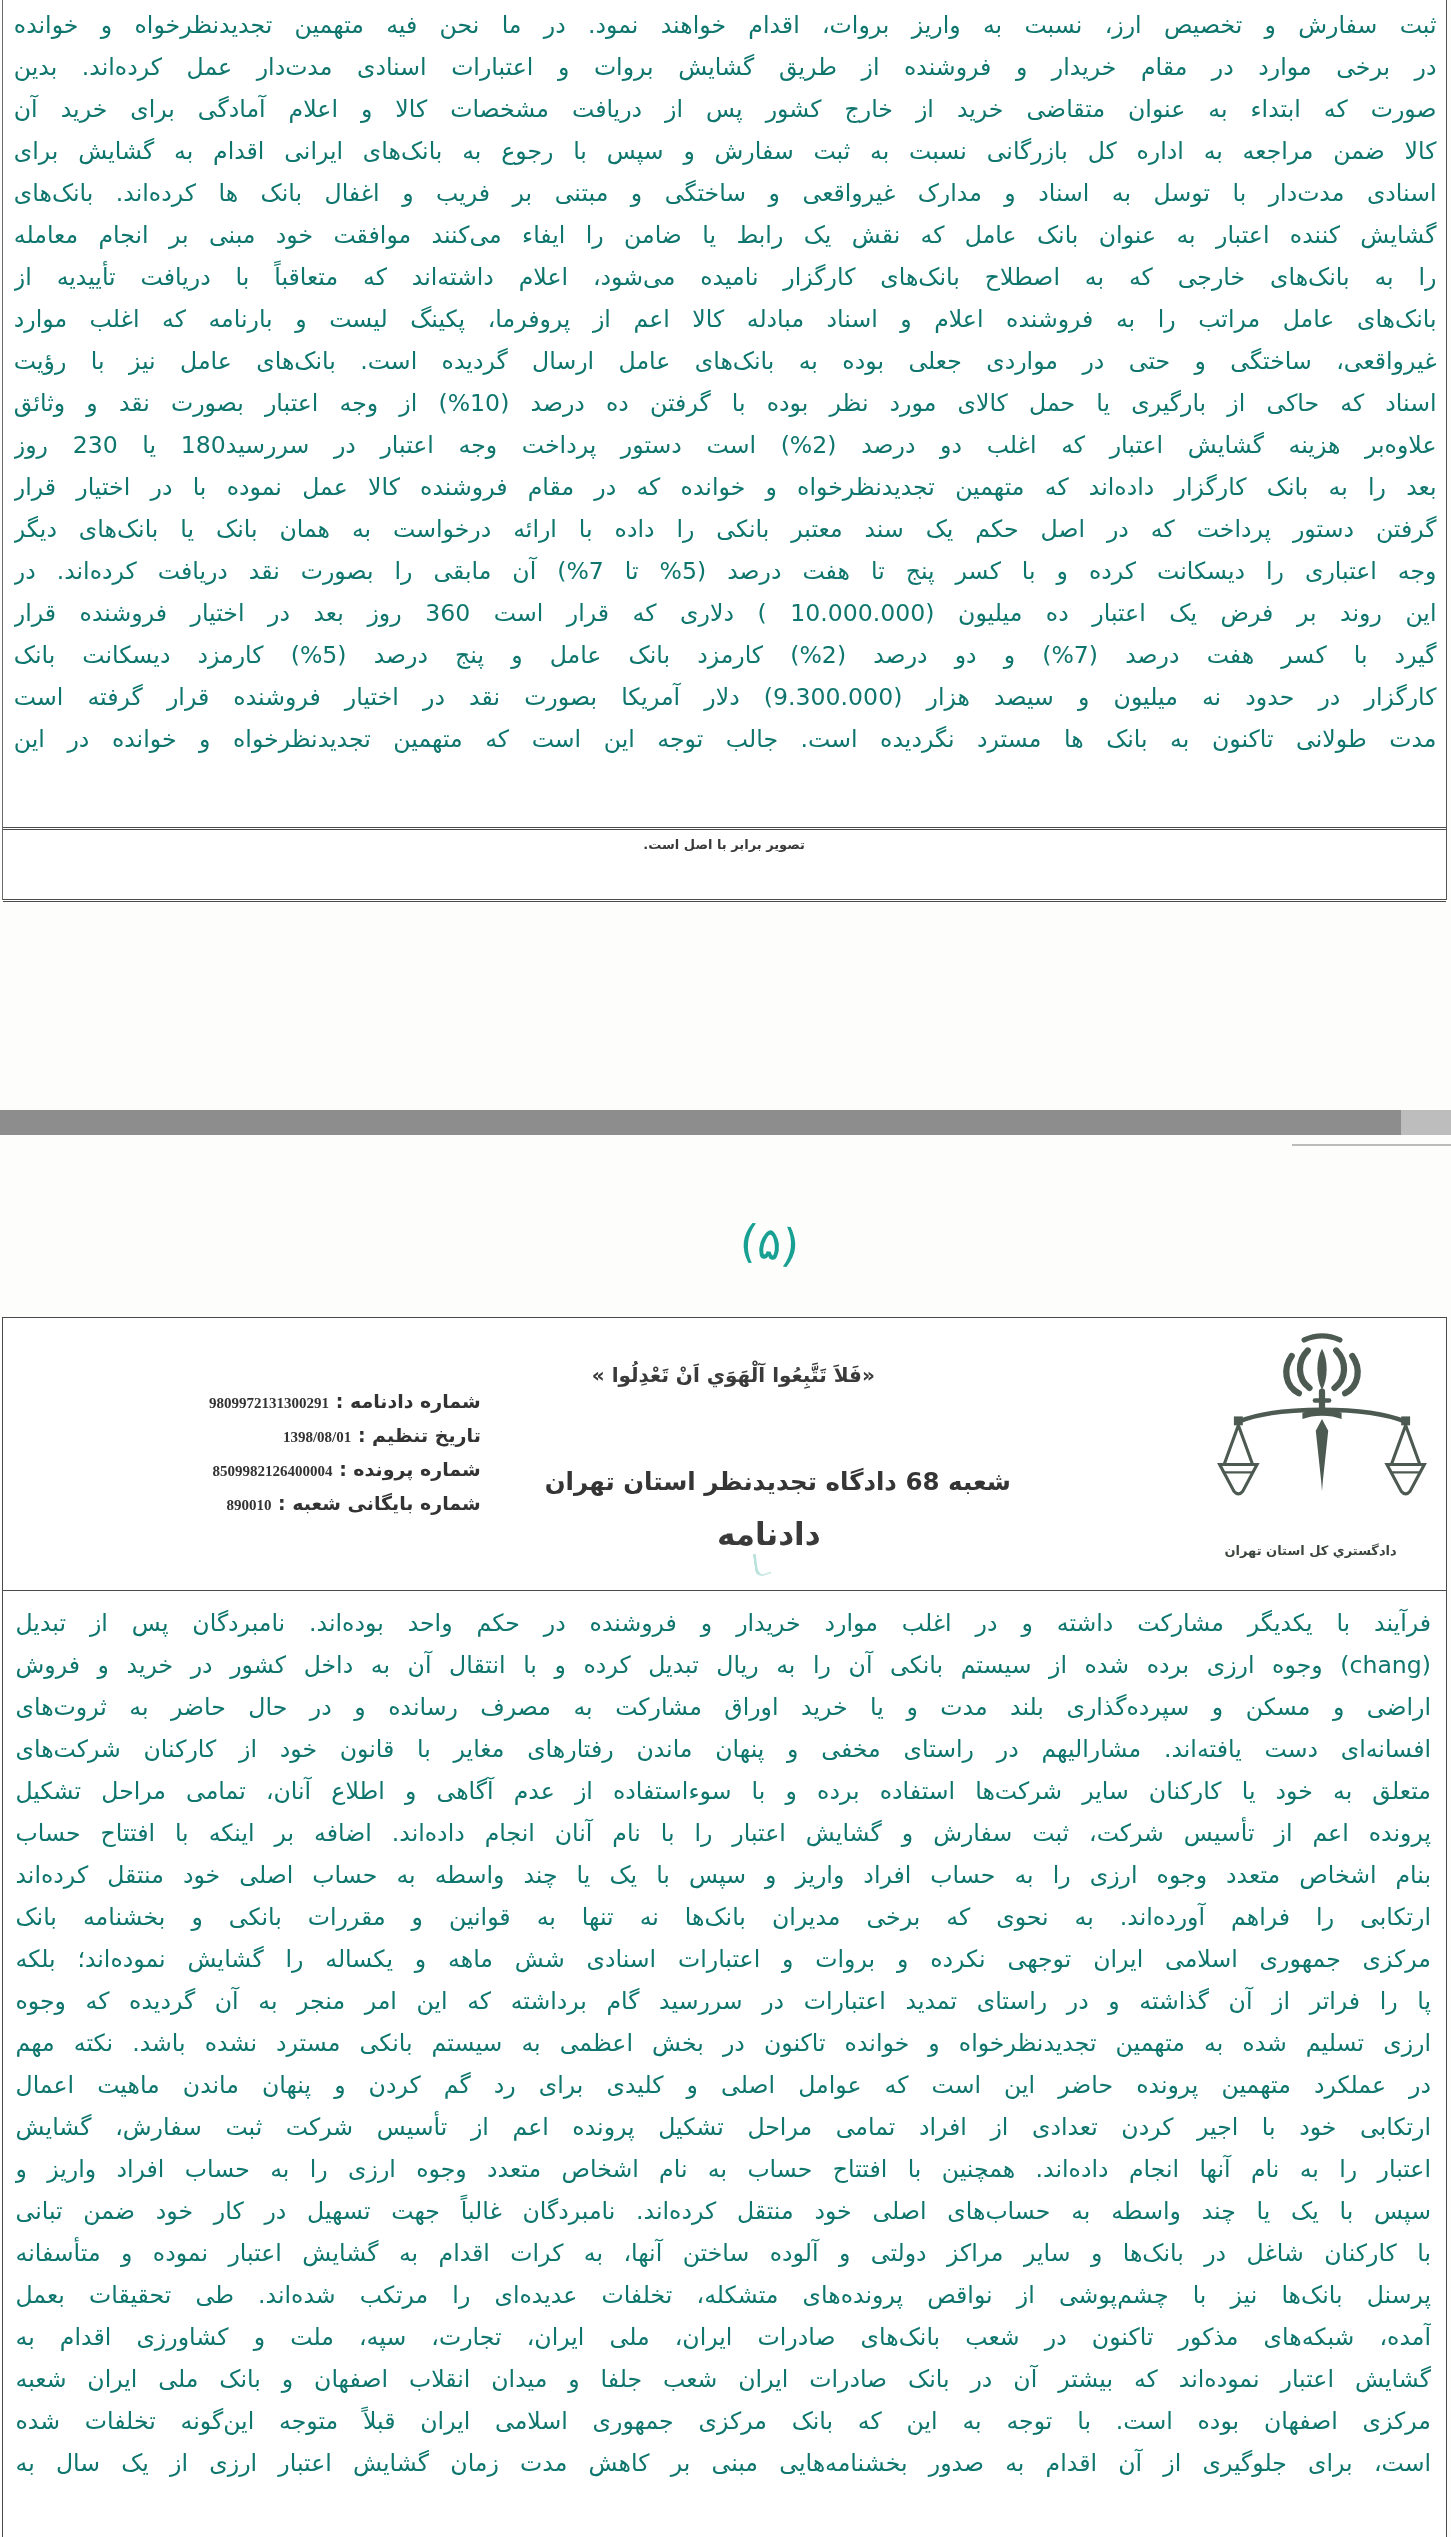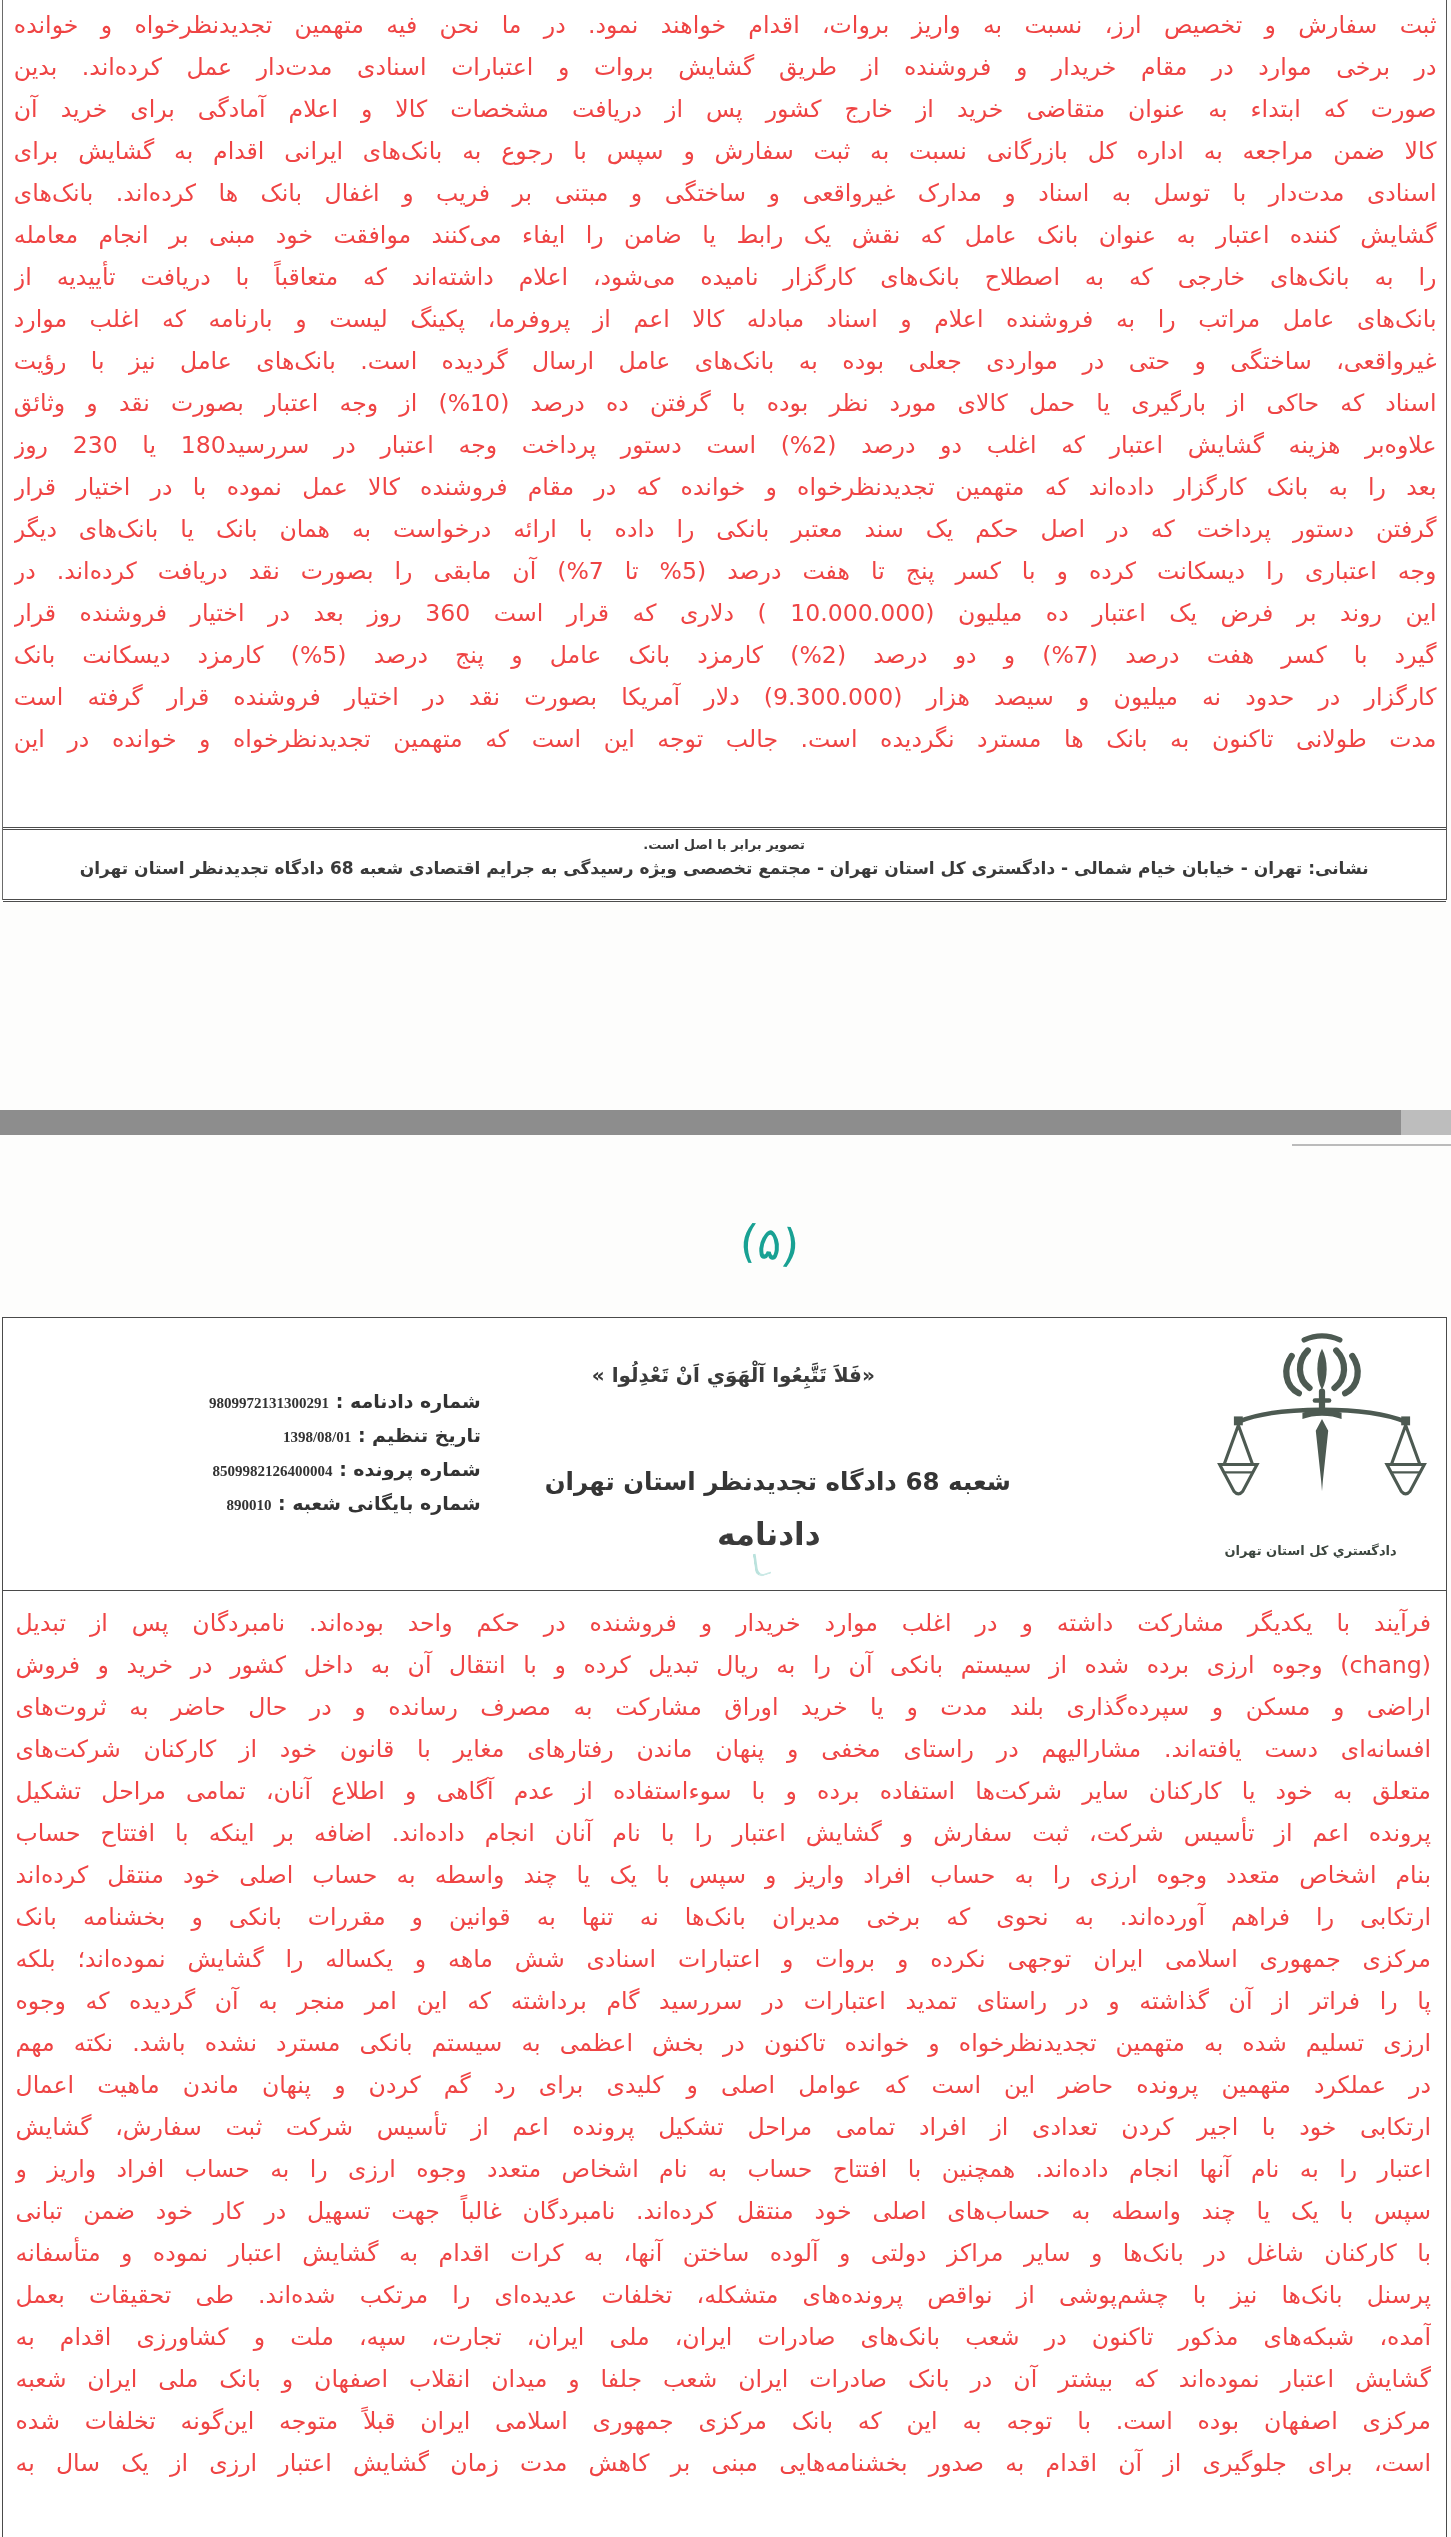--- a/index.html
+++ b/index.html
@@ -14,21 +14,21 @@
     position:absolute;top:0;left:1.8px;right:4.5px;height:900px;
     border-left:1.8px solid #6a6a6a;border-right:1.8px solid #555;
     background:#fff;
   }
   .p1-text{
     position:absolute;top:3.6px;left:11px;right:9px;
     direction:rtl;unicode-bidi:plaintext;
   }
   .scan-line{
     font-size:23.6px;line-height:42px;height:42px;
-    color:#ef4444;
+    color:#0f766e;
     text-align:justify;text-align-last:justify;
     word-spacing:0.9px;white-space:normal;overflow:hidden;
     direction:rtl;
   }
   .stamp-box{
     position:absolute;left:0;right:0;top:827px;height:69px;
     border-top:3.6px double #4c4c4c;border-bottom:3.6px double #4c4c4c;
     background:#fff;direction:rtl;
   }
   .stamp-line1{
@@ -121,21 +121,20 @@
       <div class="scan-line">بعد را به بانک کارگزار داده‌اند که متهمین تجدیدنظرخواه و خوانده که در مقام فروشنده کالا عمل نموده با در اختیار قرار</div>
       <div class="scan-line">گرفتن دستور پرداخت که در اصل حکم یک سند معتبر بانکی را داده با ارائه درخواست به همان بانک یا بانک‌های دیگر</div>
       <div class="scan-line">وجه اعتباری را دیسکانت کرده و با کسر پنج تا هفت درصد (5% تا 7%) آن مابقی را بصورت نقد دریافت کرده‌اند. در</div>
       <div class="scan-line">این روند بر فرض یک اعتبار ده میلیون (10.000.000 ) دلاری که قرار است 360 روز بعد در اختیار فروشنده قرار</div>
       <div class="scan-line">گیرد با کسر هفت درصد (7%) و دو درصد (2%) کارمزد بانک عامل و پنج درصد (5%) کارمزد دیسکانت بانک</div>
       <div class="scan-line">کارگزار در حدود نه میلیون و سیصد هزار (9.300.000) دلار آمریکا بصورت نقد در اختیار فروشنده قرار گرفته است</div>
       <div class="scan-line">مدت طولانی تاکنون به بانک ها مسترد نگردیده است. جالب توجه این است که متهمین تجدیدنظرخواه و خوانده در این</div>
     </div>
   <div class="stamp-box">
     <div class="stamp-line1">تصویر برابر با اصل است.</div>
-    <div class="stamp-line2">نشانی:  تهران - خیابان خیام شمالی - دادگستری کل استان تهران - مجتمع تخصصی ویژه رسیدگی به جرایم اقتصادی شعبه 68 دادگاه تجدیدنظر استان تهران</div>
   </div>
 </div>
 
 <div class="page-gap-bar"></div>
 <div class="scan-artifact"></div>
 <div class="page-number">(۵)</div>
 
 <div class="p2-header">
 
   <svg class="hdr-logo" viewBox="0 0 240 236" xmlns="http://www.w3.org/2000/svg">

